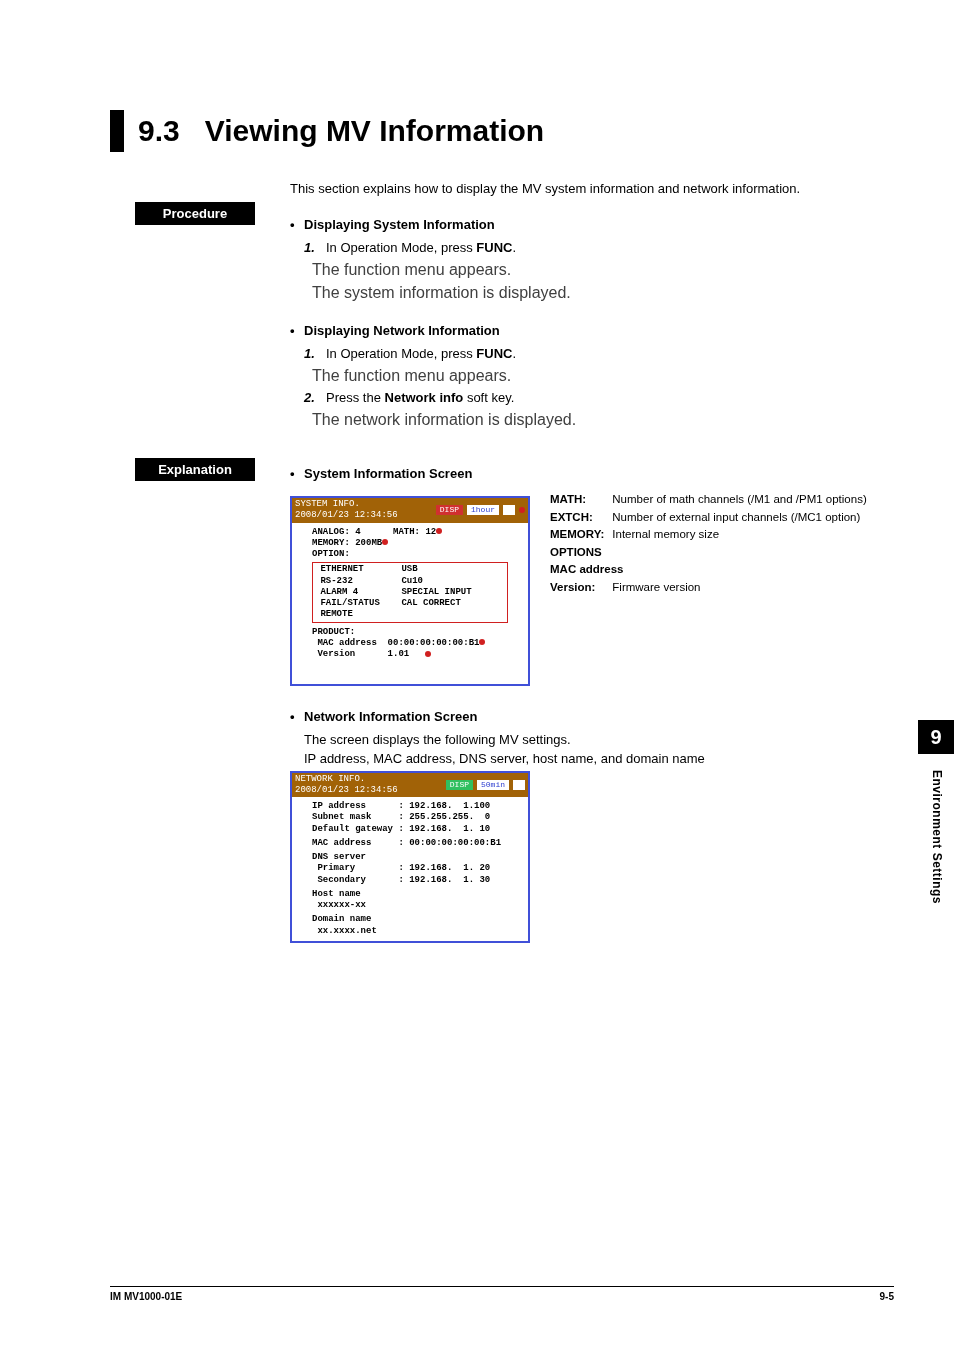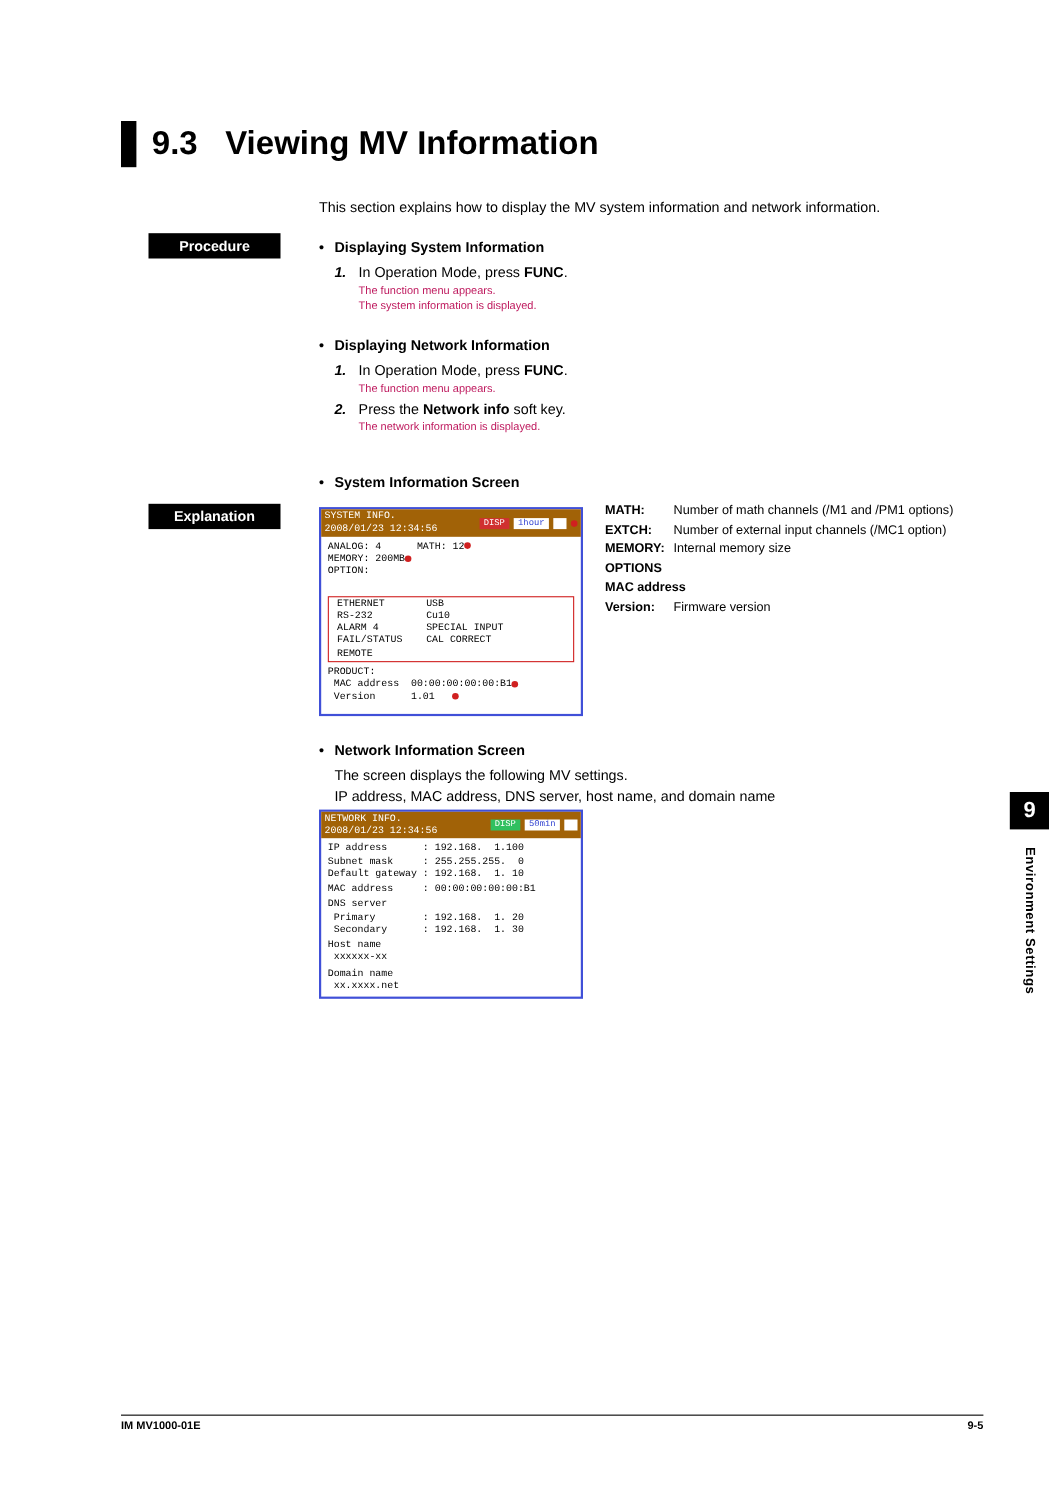--- a/index.html
+++ b/index.html
@@ -3,43 +3,43 @@
 <meta charset="utf-8">
 <style>
   * { box-sizing: border-box; margin: 0; padding: 0; }
   html, body { width: 954px; height: 1350px; background: #fff; font-family: Arial, Helvetica, sans-serif; color: #000; position: relative; }
   .page { padding: 110px 60px 0 110px; position: relative; height: 100%; }
   .title-row { display: flex; align-items: stretch; margin-bottom: 28px; }
   .title-bar { width: 14px; background: #000; margin-right: 14px; }
   .title-text { font-size: 30px; font-weight: bold; padding: 4px 0; }
   .intro { font-size: 13px; margin-left: 180px; margin-bottom: 10px; line-height: 1.4; }
   .label-box { background: #000; color: #fff; font-weight: bold; font-size: 13px; padding: 4px 10px; display: inline-block; width: 120px; text-align: center; }
-  .lbl-procedure { position: absolute; left: 135px; top: 212px; }
+  .lbl-procedure { position: absolute; left: 135px; top: 202px; }
   .lbl-explanation { position: absolute; left: 135px; top: 458px; }
   .content { margin-left: 180px; font-size: 13px; line-height: 1.45; }
   .subhead { font-weight: bold; margin-top: 18px; margin-bottom: 4px; }
   .bullet { display: flex; }
   .bullet .dot { width: 14px; }
   .steps { margin-left: 14px; }
   .step { margin-top: 2px; }
   .step-num { font-style: italic; font-weight: bold; display: inline-block; width: 22px; }
-  .step-sub { margin-left: 22px; font-size: 10px; color: #be185d; }
+  .step-sub { margin-left: 8px; font-size: 16px; color: #404040; }
   .screenshot { border: 2px solid #4050d8; background: #fff; font-family: "Courier New", monospace; font-size: 9px; line-height: 1.25; position: relative; }
   .sys-shot { width: 240px; height: 190px; margin-top: 6px; }
   .net-shot { width: 240px; height: 172px; margin-top: 2px; }
   .shot-header { background: #a16207; color: #fff; padding: 1px 3px; font-size: 9px; display: flex; align-items: center; gap: 4px; }
   .shot-header .spacer { flex: 1; }
   .hdr-chip { background: #fff; color: #3040d0; padding: 0 4px; font-size: 8px; }
   .hdr-chip.red { background: #d03030; color: #fff; }
   .hdr-chip.grn { background: #30c060; color: #fff; }
   .hdr-ico { width: 12px; height: 10px; background: #fff; display: inline-block; }
-  .shot-body { padding: 4px 6px; }
+  .shot-body { padding: 4px 20px; font-weight: bold; }
   .shot-body .row { white-space: pre; }
   .red-dot { display: inline-block; width: 6px; height: 6px; background: #d02020; border-radius: 50%; vertical-align: middle; }
-  .opt-box { border: 1px solid #d02020; padding: 1px 2px; margin-top: 16px; }
+  .opt-box { border: 1px solid #d02020; padding: 1px 2px; margin-top: 2px; }
   .annot-wrap { display: flex; align-items: flex-start; gap: 18px; margin-top: 6px; }
   .annot-table { font-size: 11.5px; line-height: 1.35; }
   .annot-table td { vertical-align: top; padding-right: 6px; }
   .annot-table td.k { font-weight: bold; white-space: nowrap; }
   .side-tab { position: absolute; right: 0; top: 720px; width: 36px; height: 34px; background: #000; color: #fff; font-size: 20px; font-weight: bold; display: flex; align-items: center; justify-content: center; }
   .side-label { position: absolute; right: 10px; top: 770px; writing-mode: vertical-rl; font-size: 12px; font-weight: bold; letter-spacing: 0.5px; }
   .footer { position: absolute; left: 0; right: 0; bottom: 48px; border-top: 1px solid #000; padding-top: 4px; display: flex; justify-content: space-between; font-size: 10px; margin: 0 60px 0 110px; }
   .footer .l { font-weight: bold; }
   .footer .r { font-weight: bold; }
   b { font-weight: bold; }

